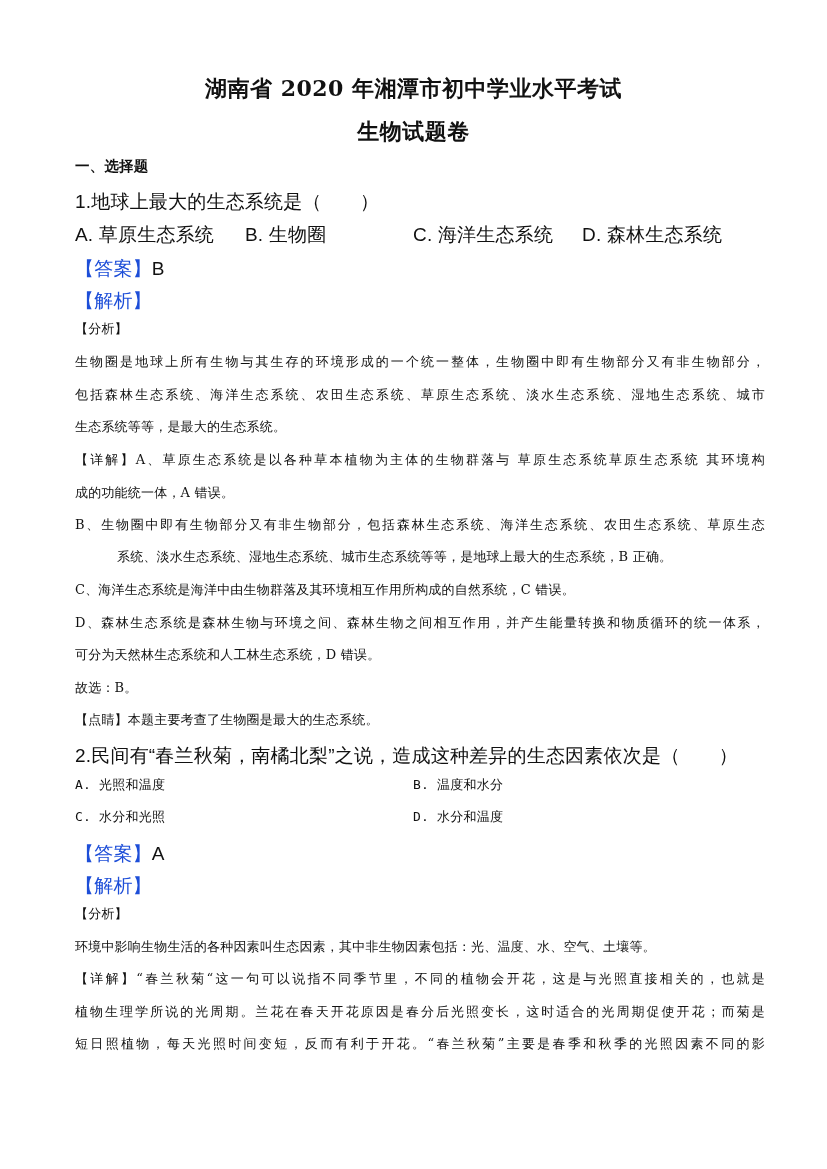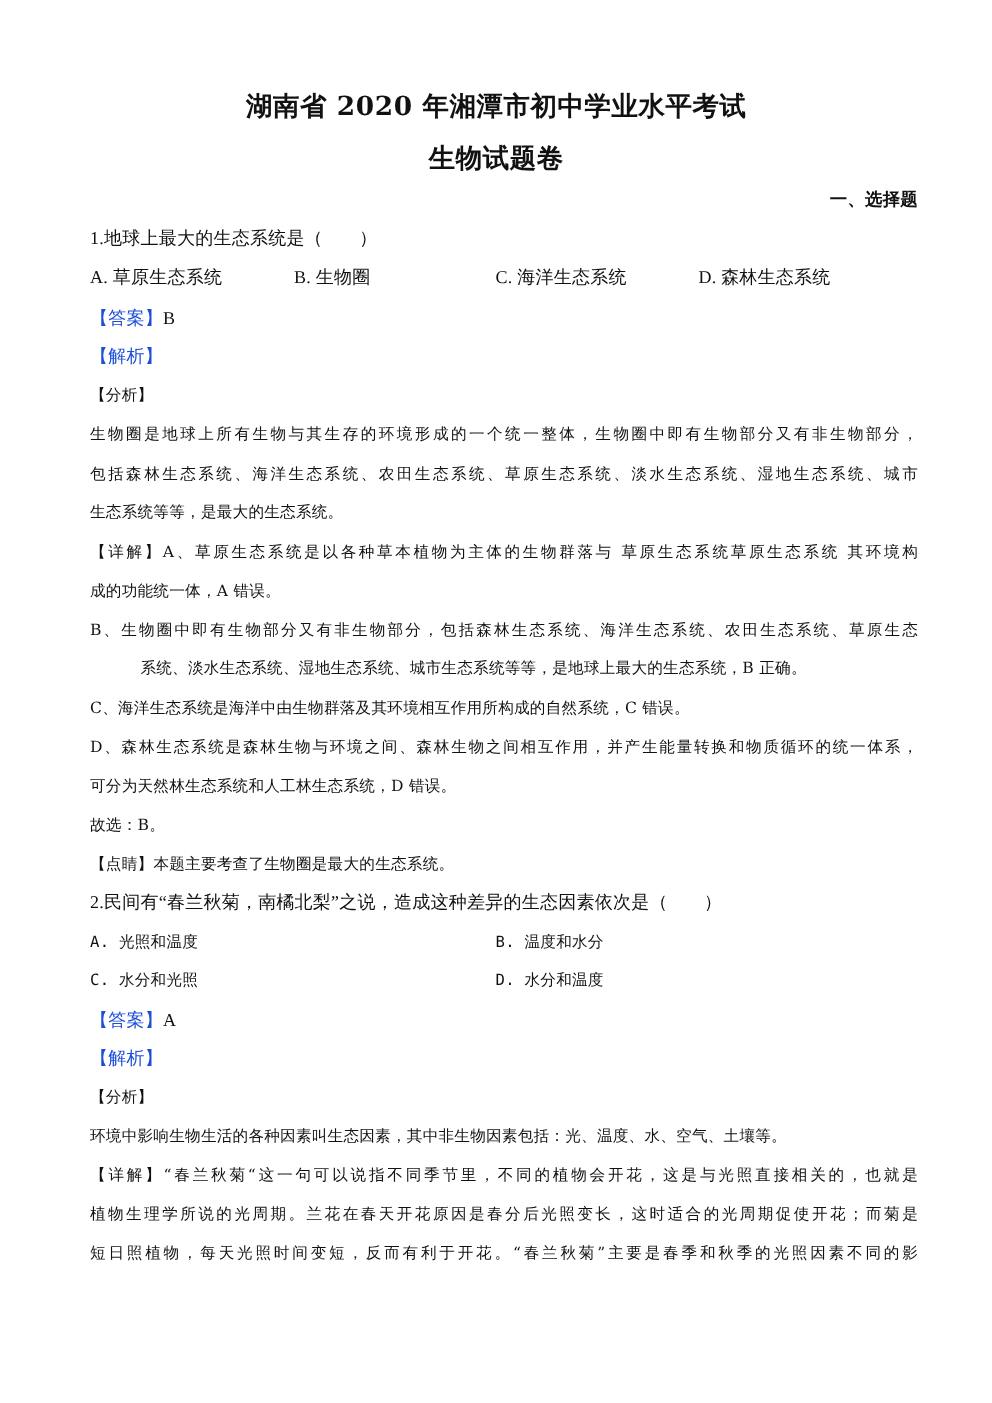--- a/index.html
+++ b/index.html
@@ -6,22 +6,22 @@
   body { width:827px; height:1169px; position:relative; overflow:hidden;
          font-family:"DejaVu Serif","Liberation Serif",serif; color:#111; }
   .page { position:absolute; left:0; top:0; width:827px; height:1169px;padding-left:20px; }
   .title { position:absolute; left:0; width:827px; text-align:center;
            font-size:22px; font-weight:bold; letter-spacing:0.5px; }
   .t1 { top:74px; }
   .t2 { top:117px; }
   .line { position:absolute; left:75px; width:690px; font-size:13px;
           white-space:nowrap; letter-spacing:0.2px; }
   .just { text-align:justify; text-align-last:justify; }
-  .section-h { font-weight:bold; font-size:14.5px; font-family:"DejaVu Sans","Liberation Sans",sans-serif;text-align:right; }
-  .sans { font-family:Liberation Serif, serif; font-size:15px; }
+  .section-h { font-weight:bold; font-size:14.5px; font-family:"DejaVu Sans","Liberation Sans",sans-serif; }
+  .sans { font-family:Liberation Sans, sans-serif; font-size:19px; }
   .blue { color:#1d4ed8; }
   .opt { position:absolute; }
   .mono { font-family:"DejaVu Sans Mono","Liberation Mono",monospace; font-size:13px; }
 </style>
 </head>
 <body>
 
 <div class="page">
 
   <div class="title t1">湖南省 2020 年湘潭市初中学业水平考试</div>

